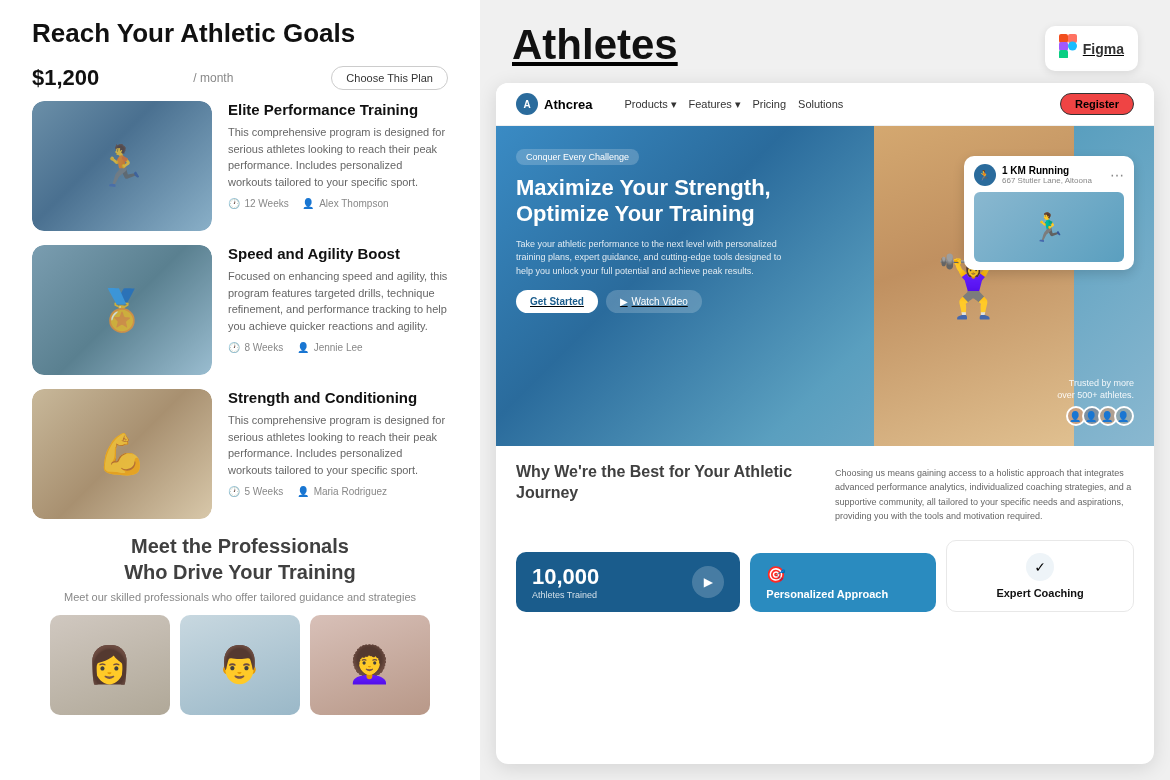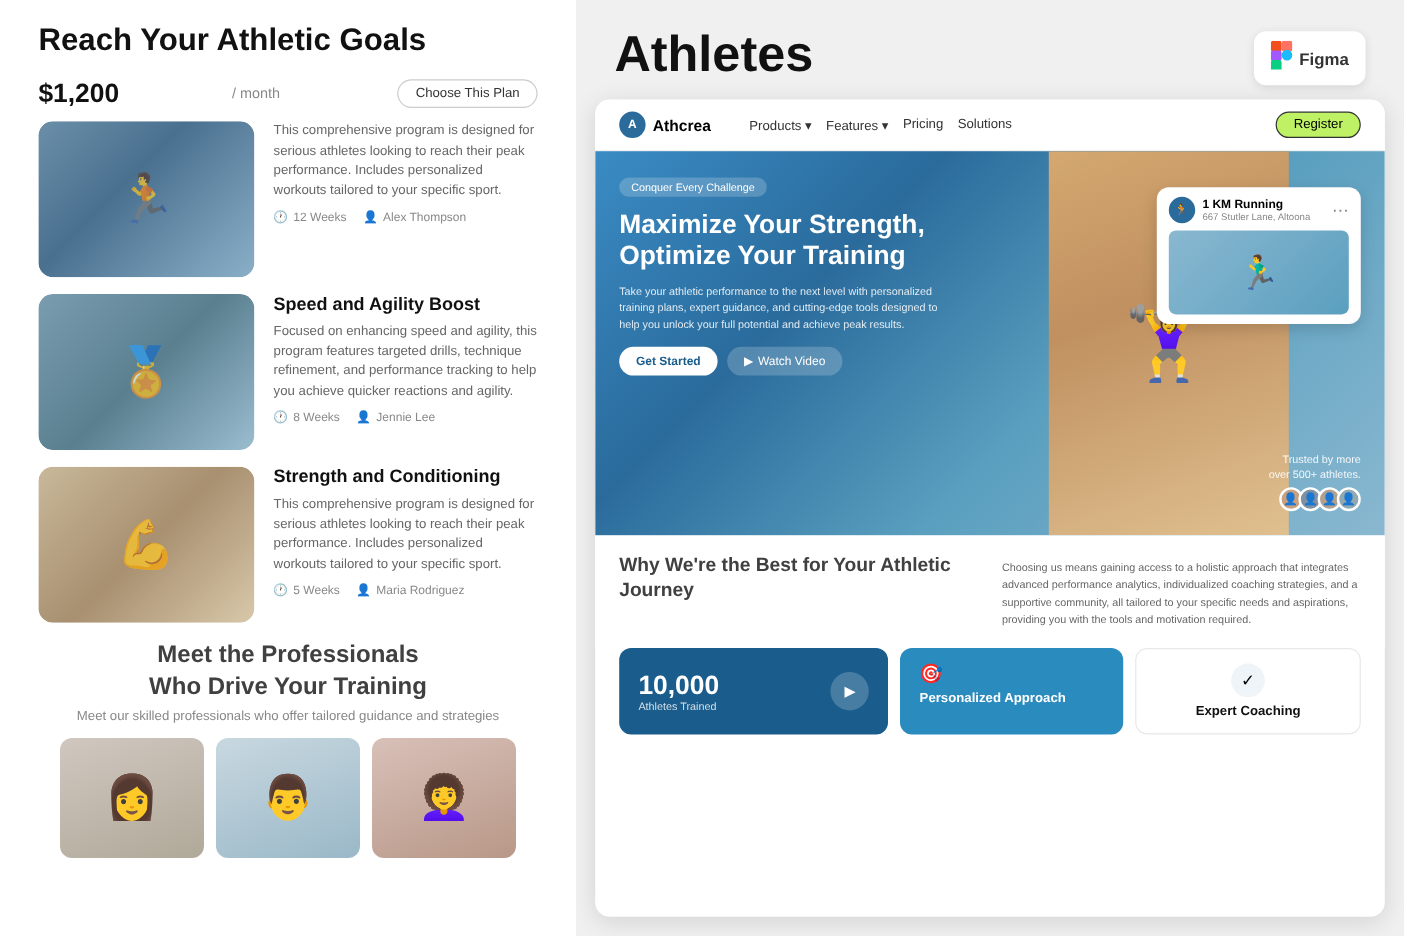--- a/index.html
+++ b/index.html
@@ -204,20 +204,21 @@
       flex-direction: column;
     }
 
     
     .title-area {
       background: #f0f0f0;
       padding: 18px 32px 12px;
       display: flex;
       align-items: center;
       gap: 16px;
+      text-decoration: underline;
     }
     .kit-title {
       font-size: 42px;
       font-weight: 900;
       color: #111;
       line-height: 1;
     }
     .kit-subtitle {
       font-size: 28px;
       font-weight: 400;
@@ -290,26 +291,26 @@
     }
     .lp-nav-link {
       font-size: 11px;
       color: #333;
       display: flex;
       align-items: center;
       gap: 2px;
     }
     .lp-nav-spacer { flex: 1; }
     .lp-nav-register {
-      background: #bef264;
+      background: #ef4444;
       border: 1.5px solid #333;
       border-radius: 16px;
       padding: 4px 14px;
       font-size: 11px;
-      font-weight: 400;
+      font-weight: 700;
       cursor: pointer;
     }
 
     
     .lp-hero {
       background: linear-gradient(135deg, #3a8bc4 0%, #2a6b9c 30%, #5a9fbf 60%, #8ab8d0 100%);
       position: relative;
       overflow: hidden;
       flex-shrink: 0;
       height: 320px;
@@ -340,20 +341,21 @@
     }
     .hero-desc {
       font-size: 9px;
       color: rgba(255,255,255,0.85);
       line-height: 1.5;
       margin-bottom: 12px;
     }
     .hero-buttons {
       display: flex;
       gap: 8px;
+      text-decoration: underline;
     }
     .btn-get-started {
       background: #fff;
       color: #1a5c8c;
       border: none;
       border-radius: 16px;
       padding: 6px 14px;
       font-size: 10px;
       font-weight: 700;
       cursor: pointer;
@@ -497,20 +499,21 @@
       line-height: 1.6;
       padding-top: 4px;
     }
 
     
     .lp-stats {
       display: flex;
       gap: 10px;
       padding: 0 20px 16px;
       flex-shrink: 0;
+      align-items: flex-end;
     }
     .stat-card-dark {
       background: #1a5c8c;
       border-radius: 10px;
       padding: 12px 16px;
       color: #fff;
       flex: 1;
       display: flex;
       align-items: center;
       gap: 12px;
@@ -594,20 +597,21 @@
     <span class="price-amount">$1,200</span>
     <span class="price-period">/ month</span>
     <button class="choose-plan-btn">Choose This Plan</button>
   </div>
 
   <div class="program-card">
     <div class="program-card-img">
       <div class="img-placeholder img-runner"></div>
     </div>
     <div class="program-info">
+      <div class="program-title">Elite Performance Training</div>
       <div class="program-desc">This comprehensive program is designed for serious athletes looking to reach their peak performance. Includes personalized workouts tailored to your specific sport.</div>
       <div class="program-meta">
         <span>
             <span class="meta-icon">🕐</span>
             <span>12 Weeks</span>
           </span>
         <span>
             <span class="meta-icon">👤</span>
             <span>Alex Thompson</span>
           </span>

